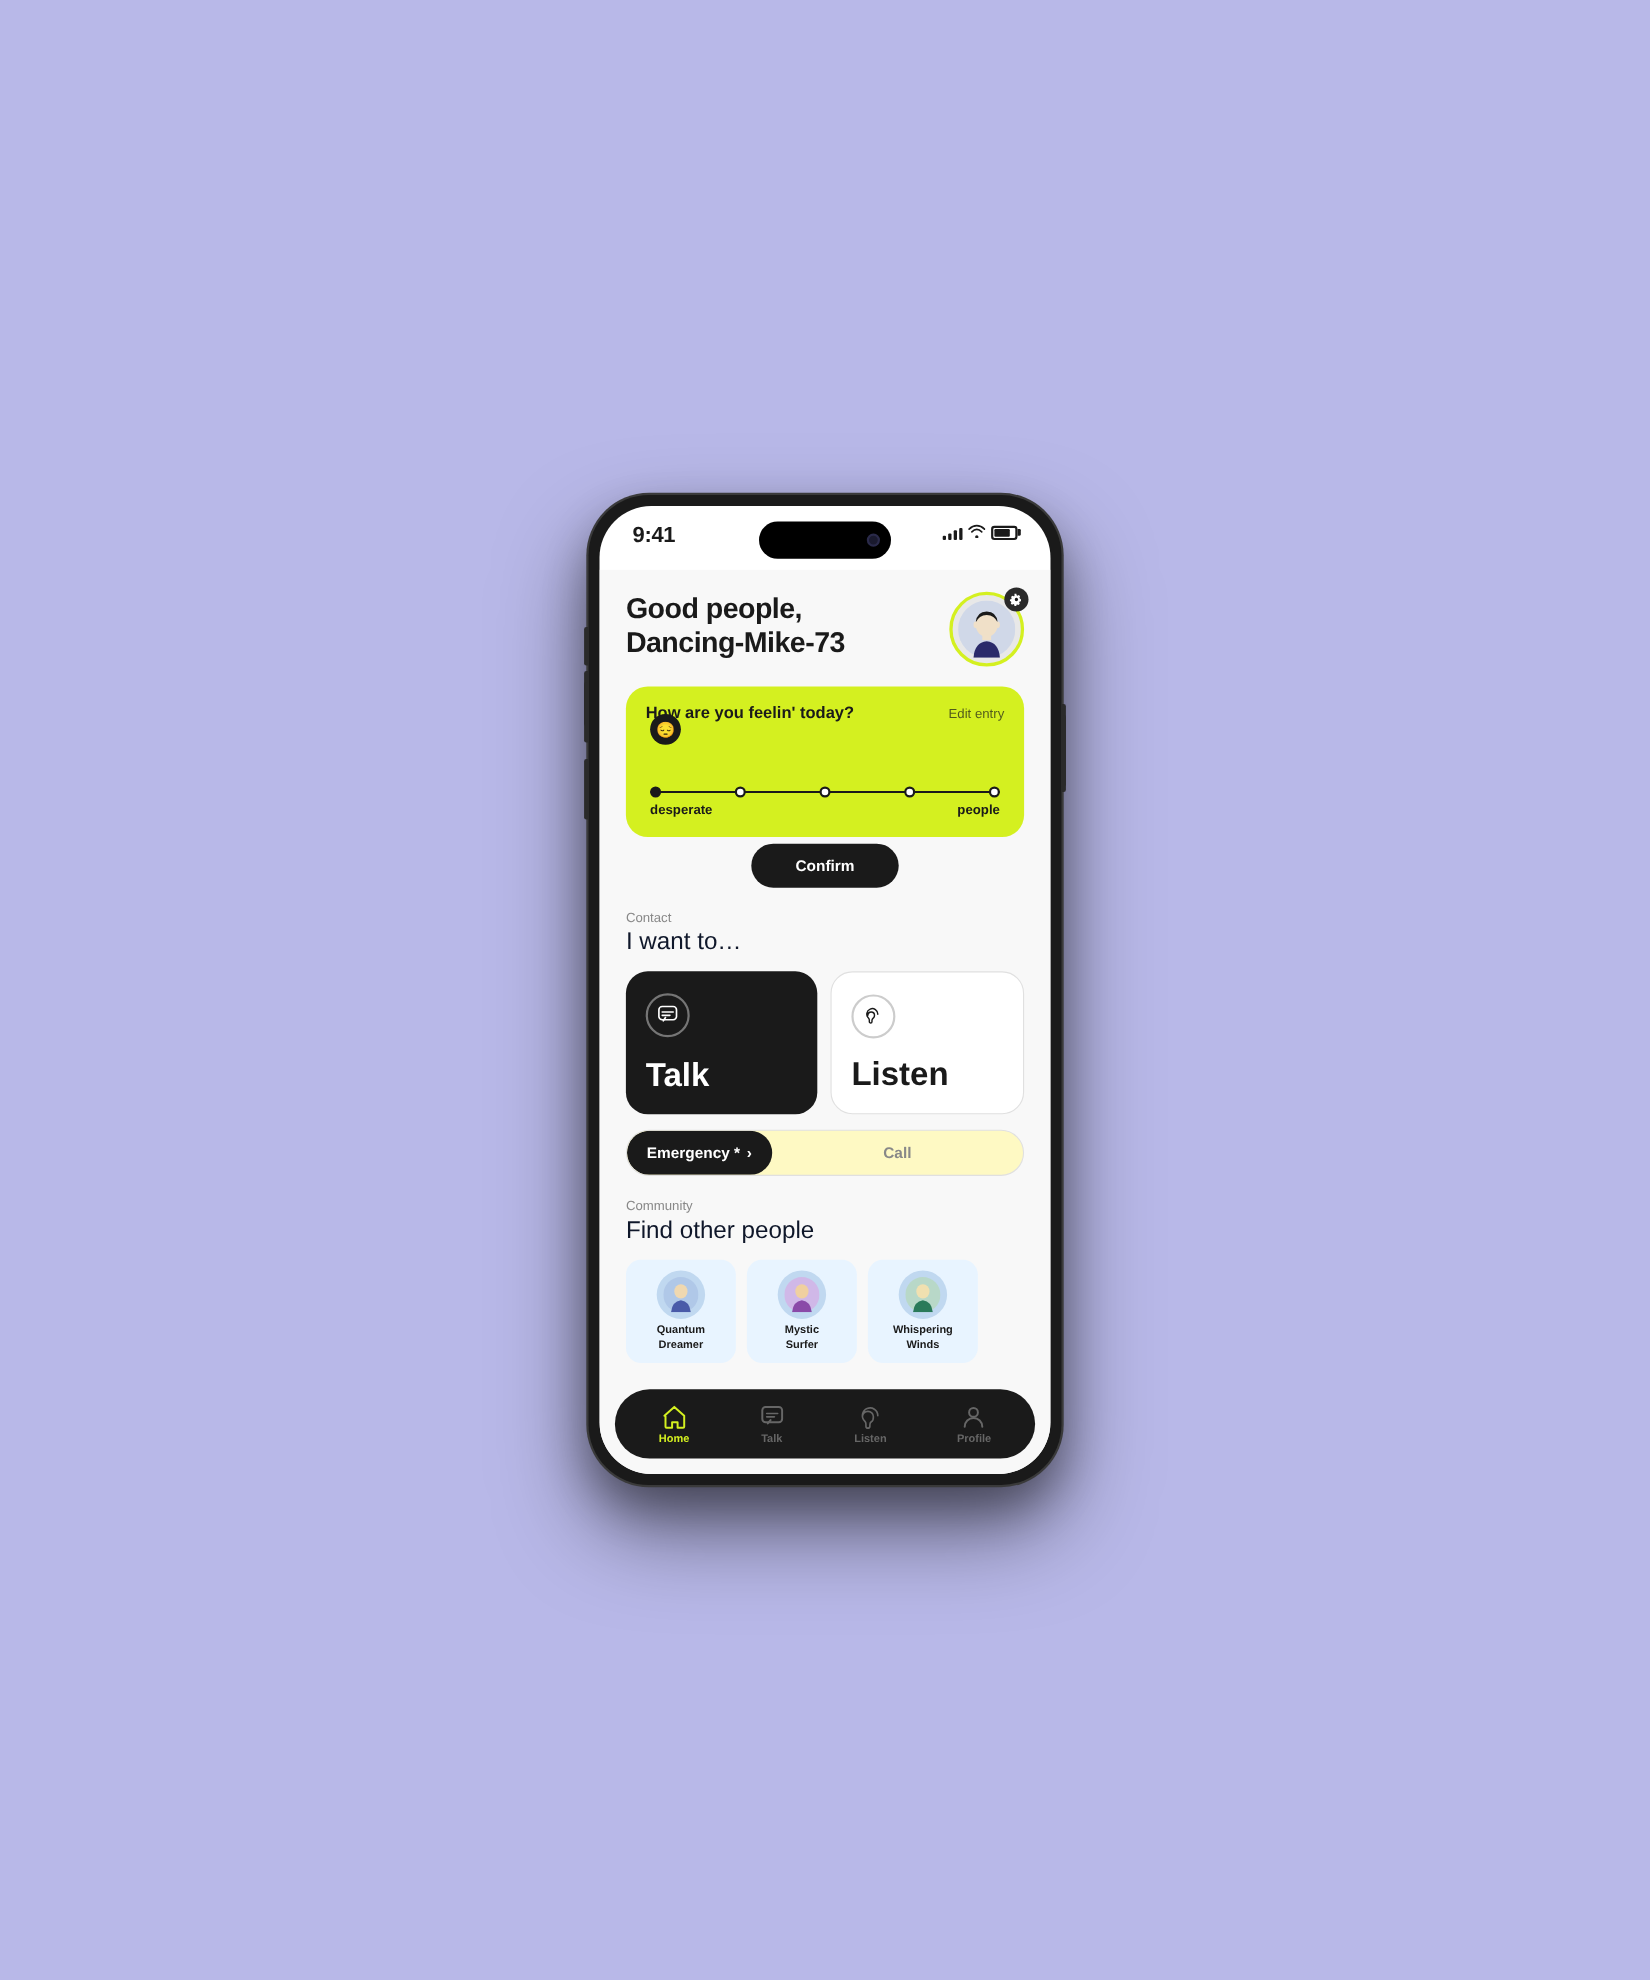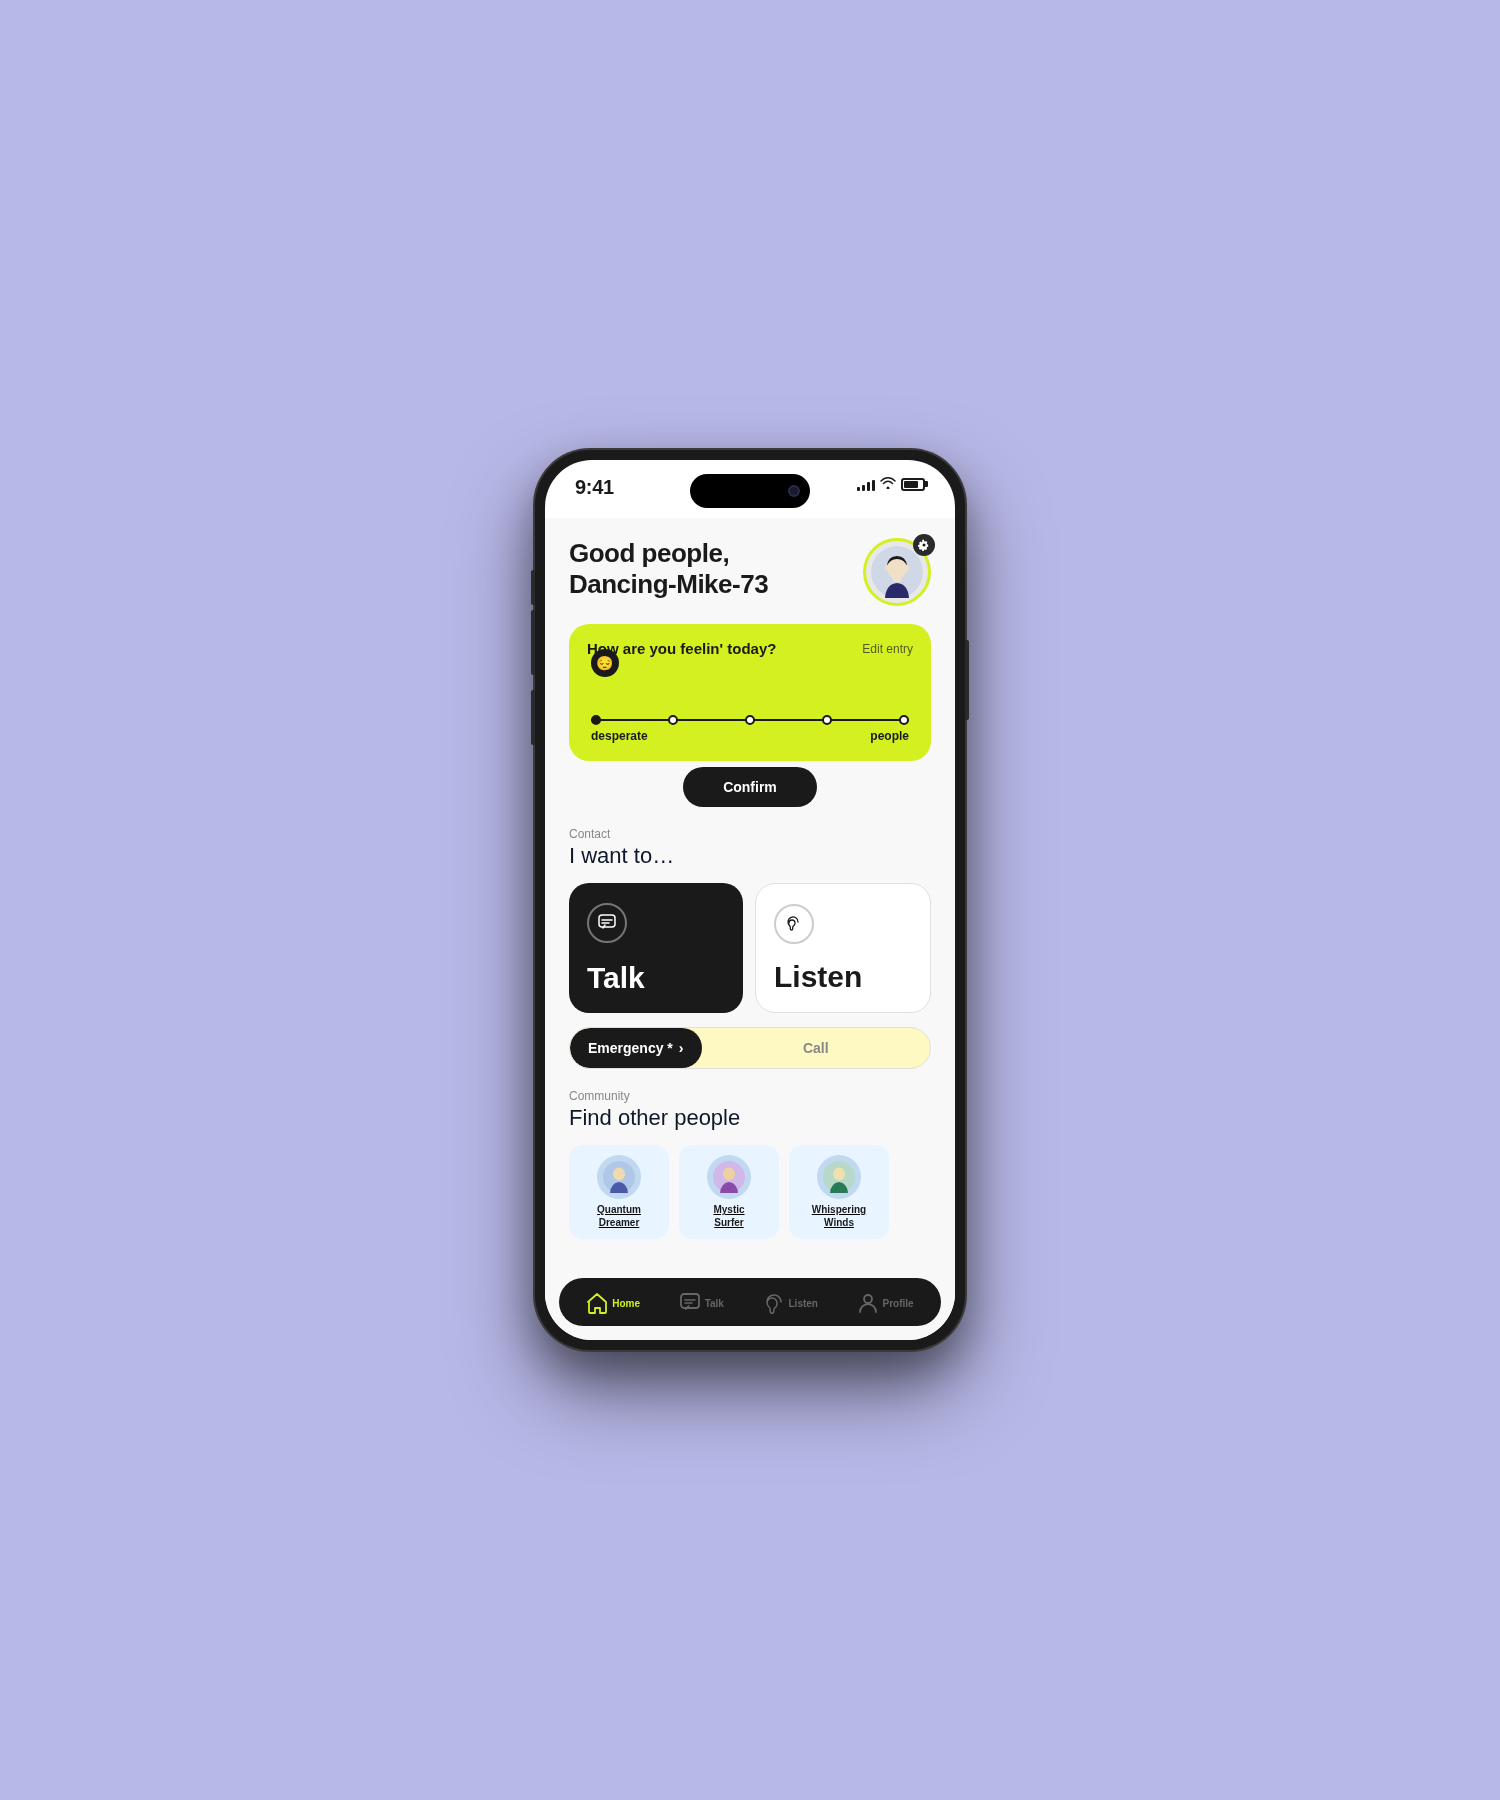--- a/index.html
+++ b/index.html
@@ -470,21 +470,21 @@
       border-radius: 40px;
       padding: 12px 8px 10px;
       display: flex;
       justify-content: space-around;
       align-items: center;
       z-index: 10;
     }
 
     .nav-item {
       display: flex;
-      flex-direction: row;
+      flex-direction: column;
       align-items: center;
       gap: 4px;
       padding: 2px 16px;
       cursor: pointer;
     }
 
     .nav-label {
       font-size: 10px;
       font-weight: 600;
       color: #666;
@@ -493,21 +493,20 @@
     .nav-label.active {
       color: #d4f020;
     }
 
     
     .community-preview {
       display: flex;
       gap: 10px;
       overflow: hidden;
       margin-top: 8px;
-      text-decoration: underline;
     }
 
     .community-card {
       flex-shrink: 0;
       width: 100px;
       background: #e8f4ff;
       border-radius: 14px;
       padding: 10px 8px;
       text-align: center;
     }

